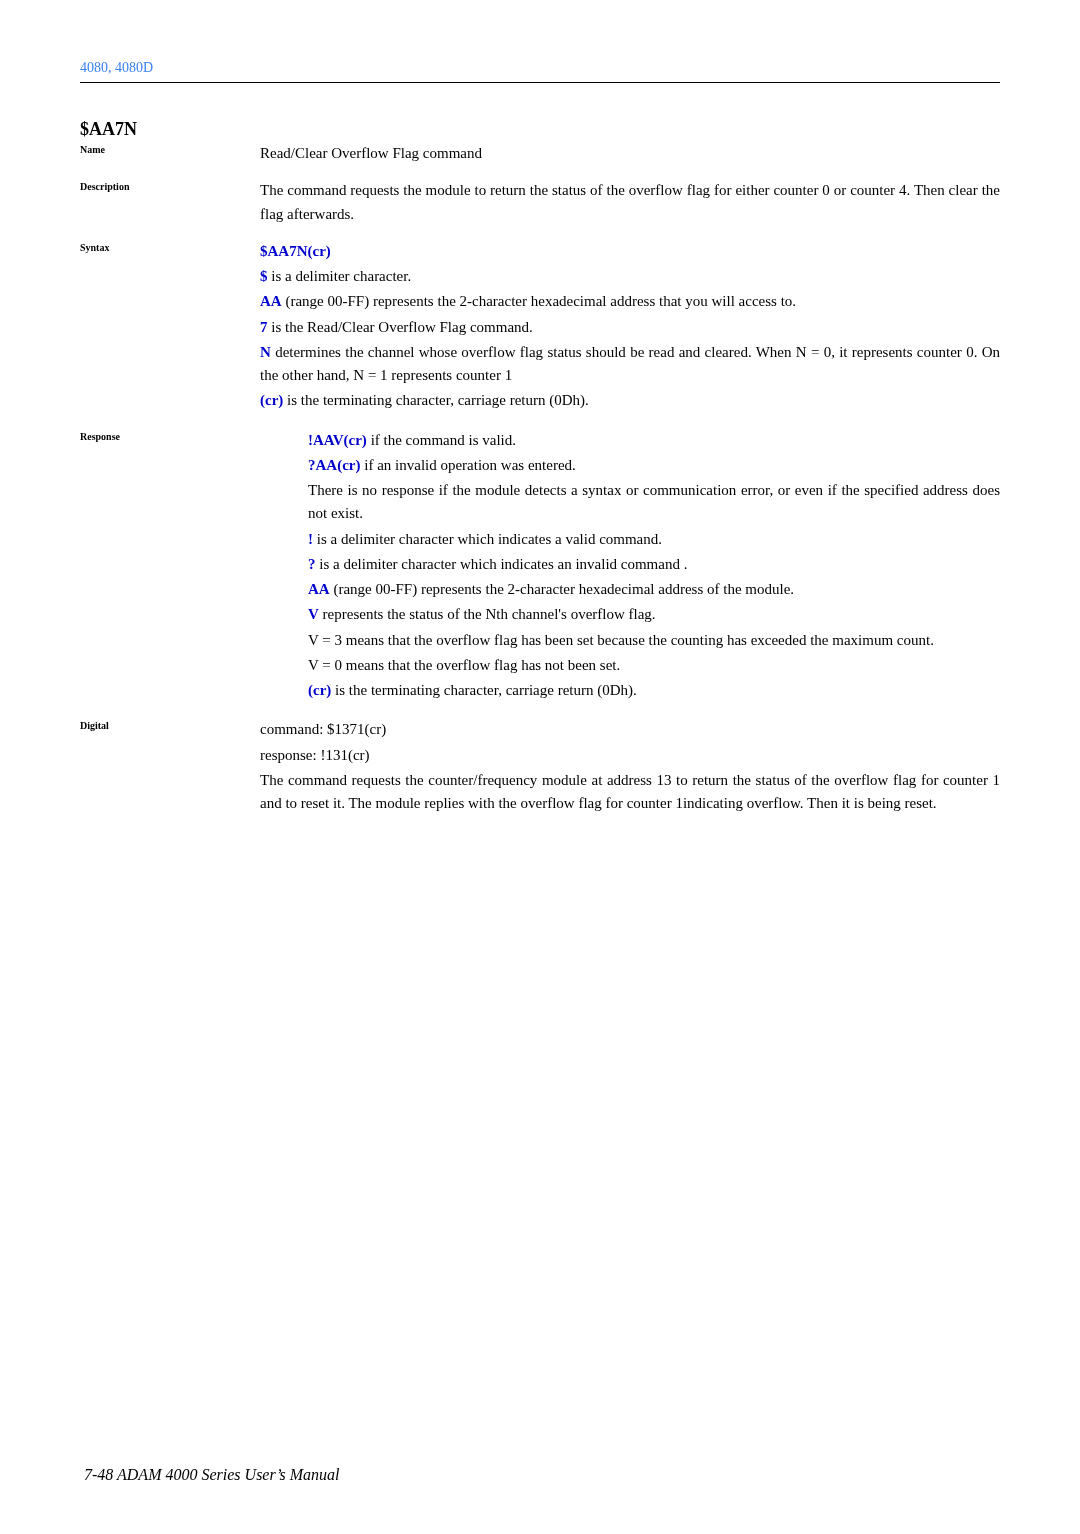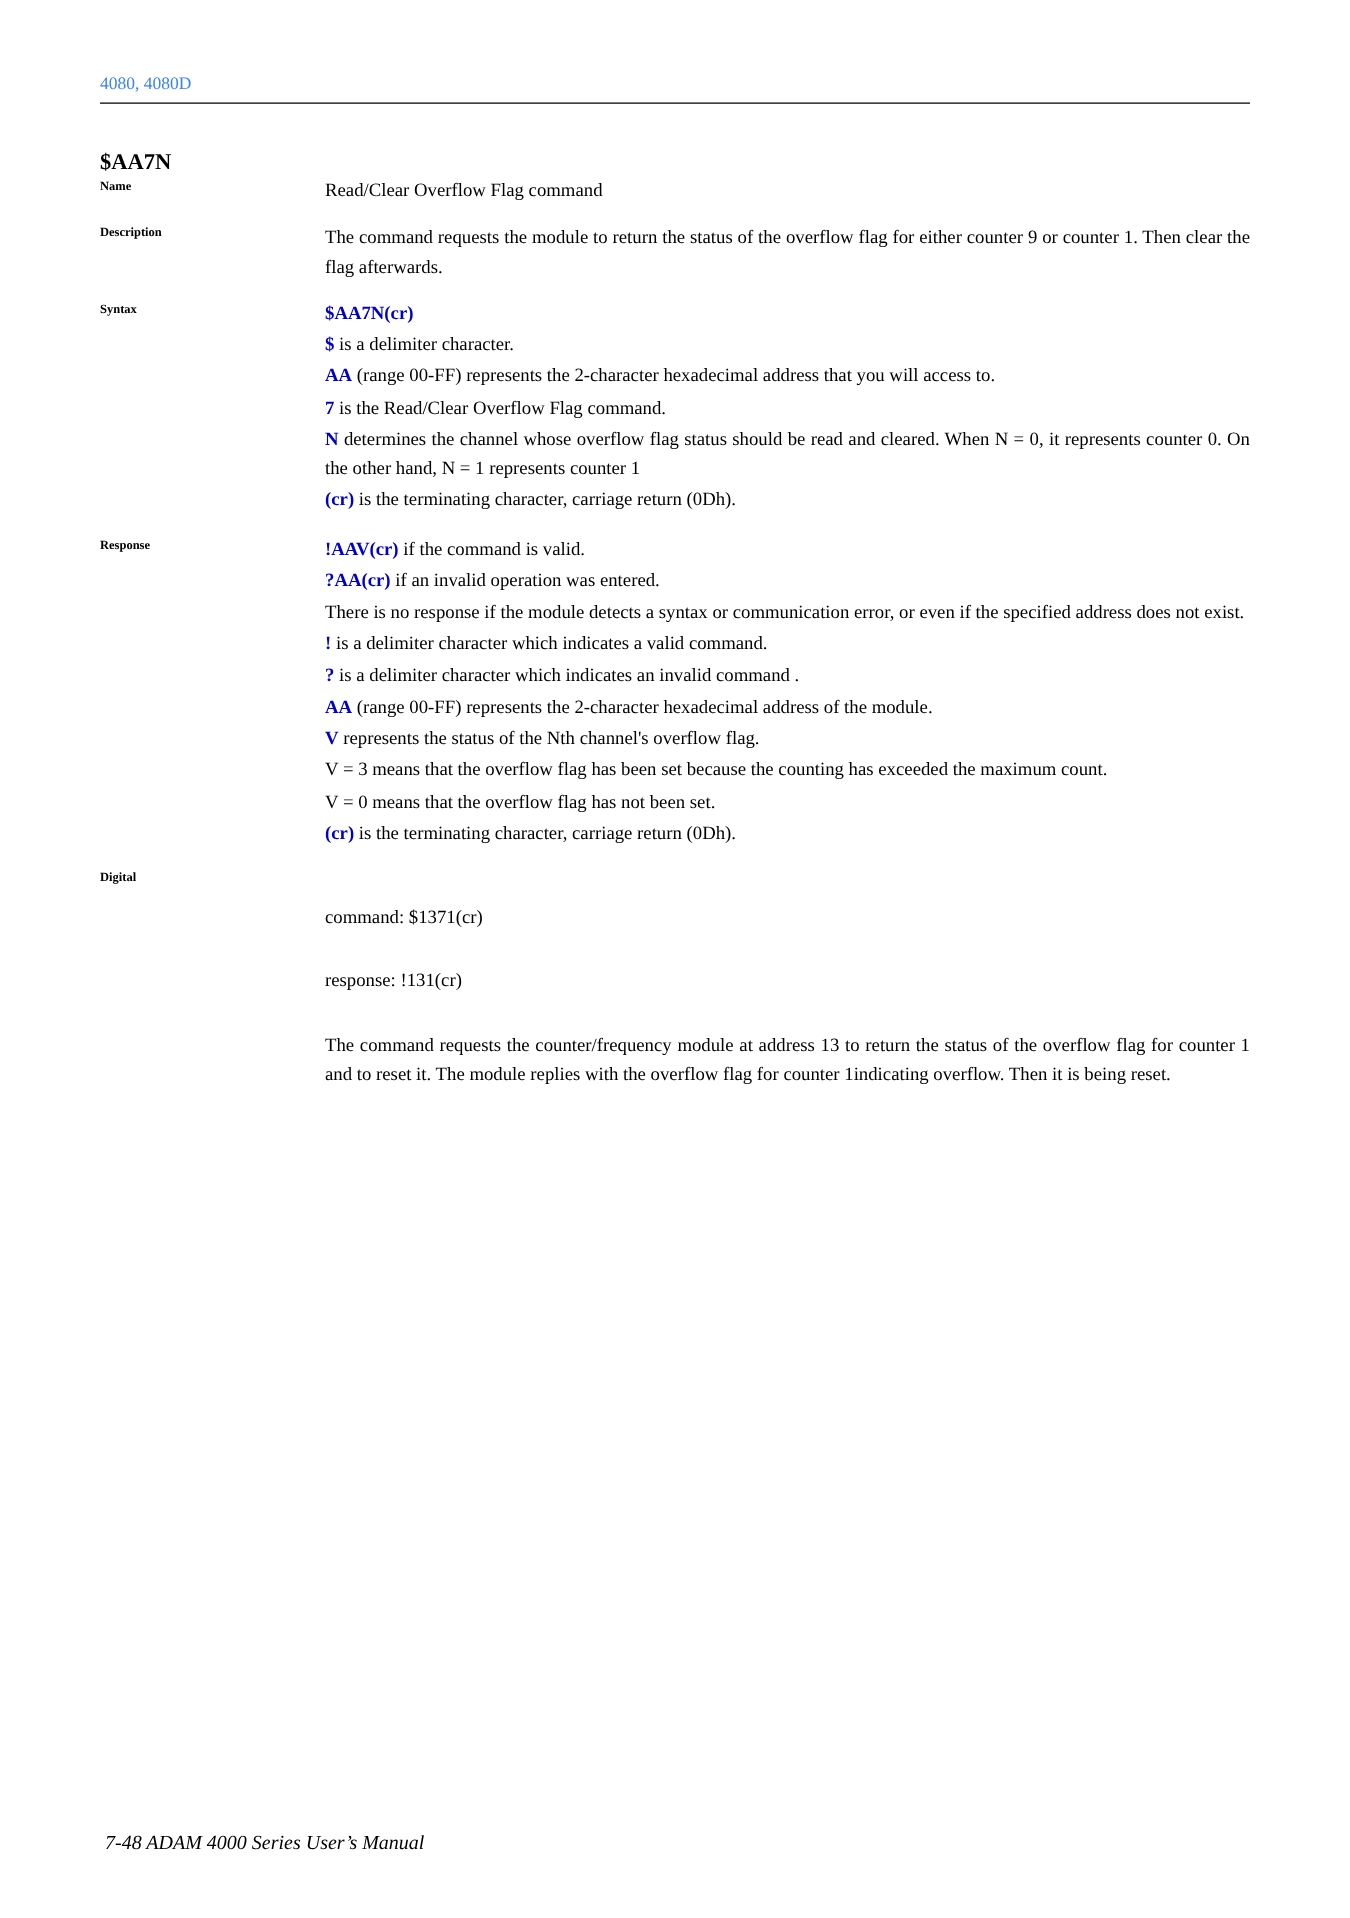--- a/index.html
+++ b/index.html
@@ -90,34 +90,34 @@
     }
 
     .syntax-block p {
       margin-bottom: 2px;
       text-align: justify;
     }
 
     .response-block p {
       margin-bottom: 2px;
       text-align: justify;
+      margin-left: 48px;
     }
 
     .response-block {
       line-height: 1.55;
     }
 
     .example-block {
       line-height: 1.55;
     }
 
     .example-block p {
       margin-bottom: 2px;
       text-align: justify;
-      margin-top: 28px;
     }
 
     
     .footer {
       position: absolute;
       bottom: 50px;
       left: 84px;
       font-size: 16px;
       font-style: italic;
     }
@@ -136,21 +136,21 @@
   <table class="content-table">
 
     <tbody>
         <tr>
       <td class="label-col">Name</td>
       <td class="content-col">Read/Clear Overflow Flag command</td>
     </tr>
 
     <tr>
       <td class="label-col">Description</td>
-      <td class="content-col">The command requests the module to return the status of the overflow flag for either counter 9 or counter 1. Then clear the flag afterwards.</td>
+      <td class="content-col">The command requests the module to return the status of the overflow flag for either counter 0 or counter 4. Then clear the flag afterwards.</td>
     </tr>
 
     <tr>
       <td class="label-col">Syntax</td>
       <td class="content-col syntax-block">
         <p><span class="blue">$AA7N(cr)</span></p>
         <p><span class="blue">$</span> is a delimiter character.</p>
         <p><span class="blue">AA</span> (range 00-FF) represents the 2-character hexadecimal address that you will access to.</p>
         <p><span class="blue">7</span> is the Read/Clear Overflow Flag command.</p>
         <p><span class="blue">N</span> determines the channel whose overflow flag status should be read and cleared. When N = 0, it represents counter 0. On the other hand, N = 1 represents counter 1</p>

